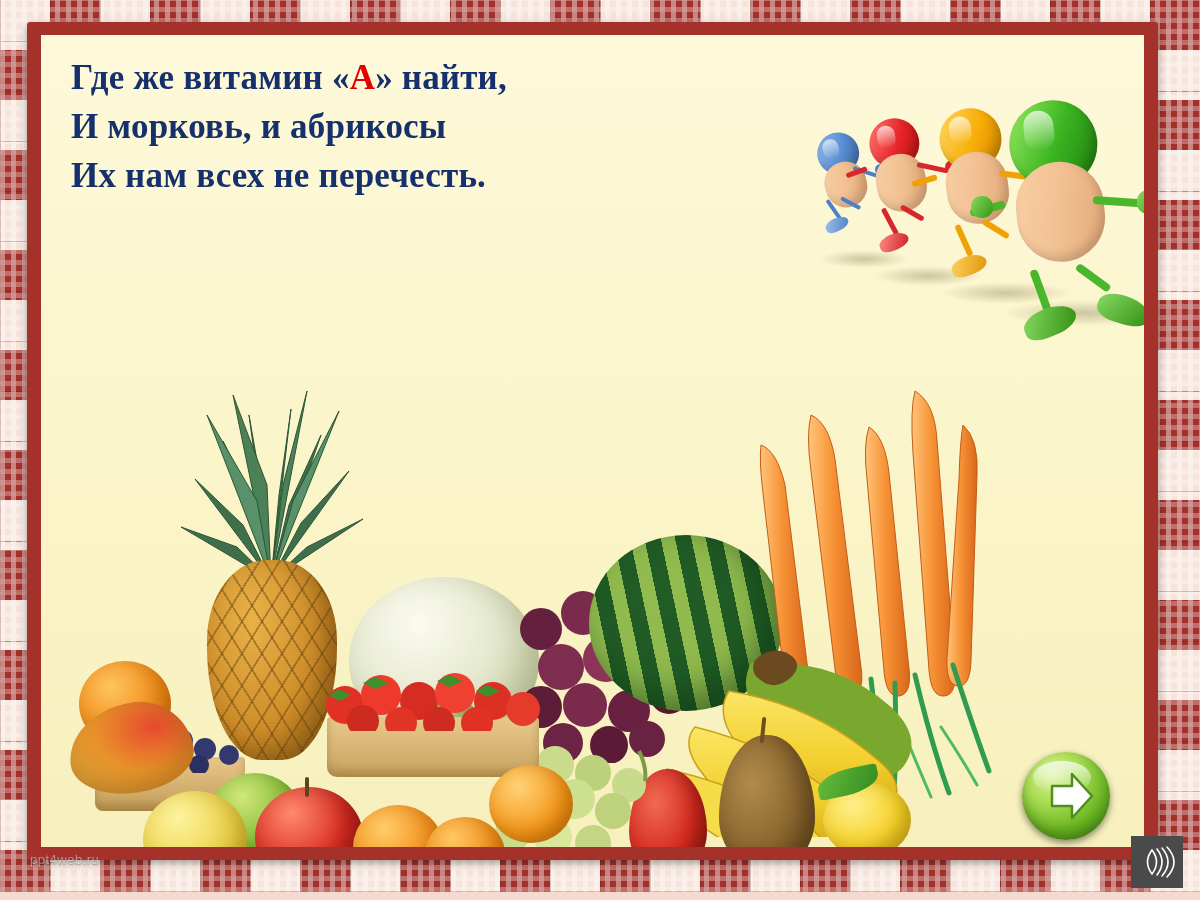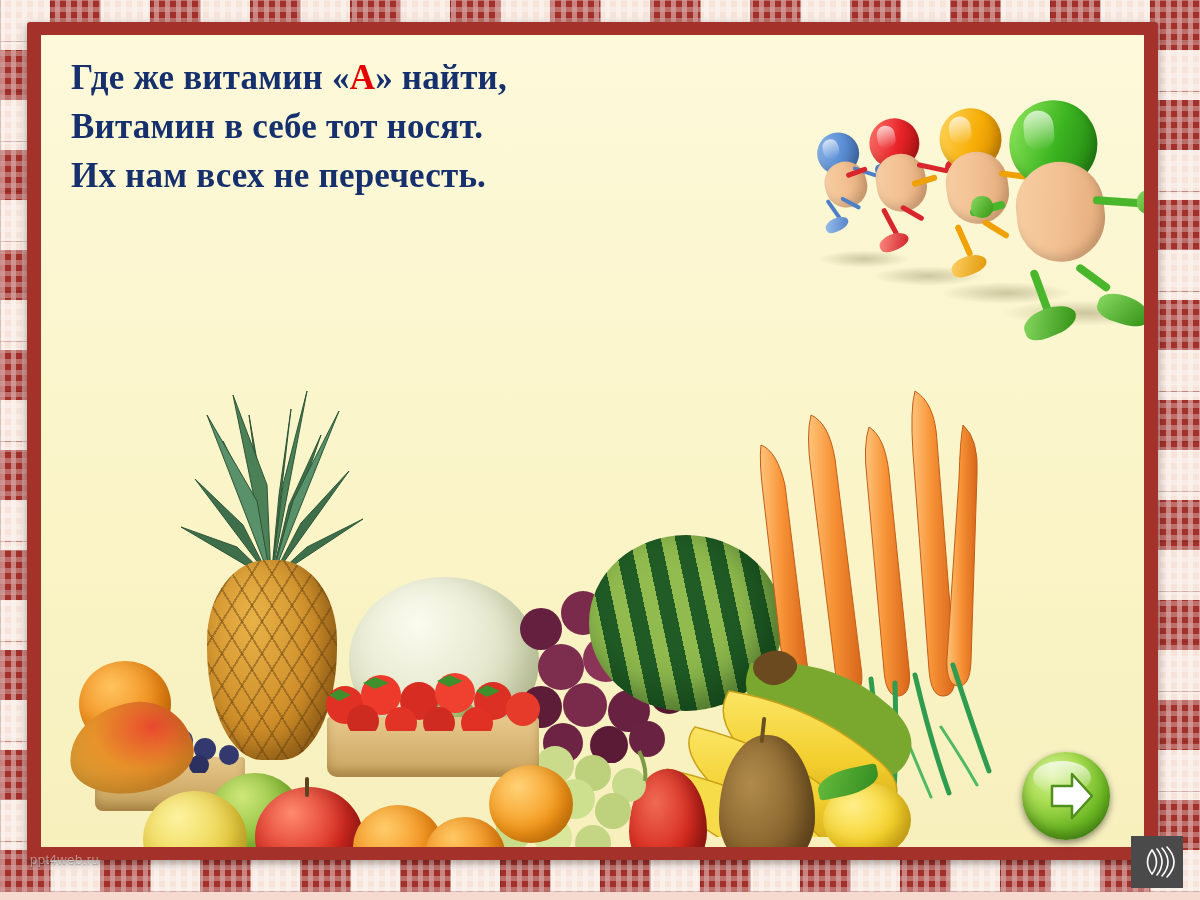--- a/index.html
+++ b/index.html
@@ -179,21 +179,21 @@
   <div class="patch-lines"></div>
   <div class="stitch"></div>
 
   <div class="frame">
     <div class="canvas">
 
       <div class="poem">
         <span class="ln">
           <span>Где же витамин «</span><span class="hi">А</span><span>» найти,</span>
         </span>
-        <span class="ln">Витамин в себе тот носят.</span>
+        <span class="ln">И морковь, и абрикосы</span>
         <span class="ln">Их нам всех не перечесть.</span>
       </div>
 
       <div class="pills">
 
         <div class="shadow" style="left:18px;top:150px;width:90px;height:18px;"></div>
         <div class="shadow" style="left:72px;top:166px;width:110px;height:20px;"></div>
         <div class="shadow" style="left:140px;top:182px;width:130px;height:22px;"></div>
         <div class="shadow" style="left:200px;top:200px;width:170px;height:26px;"></div>
 

